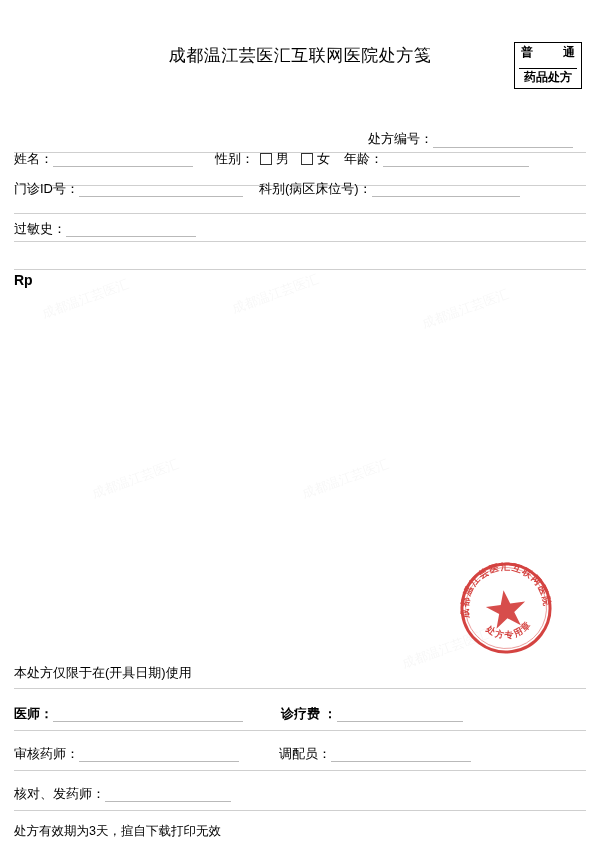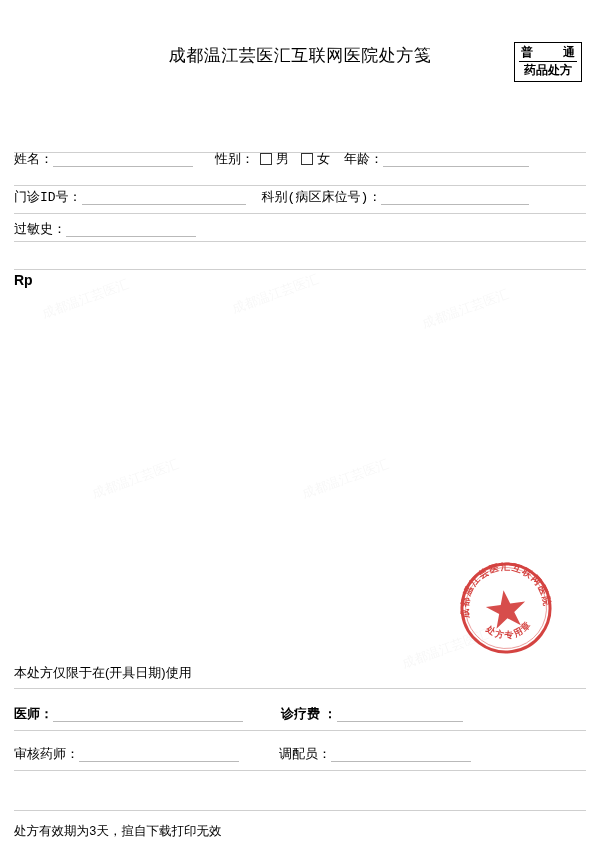--- a/index.html
+++ b/index.html
@@ -49,21 +49,21 @@
     font-size: 12px;
     font-weight: bold;
     display: flex;
     justify-content: space-between;
     padding: 0 2px;
   }
   .rx-type-box .line2 {
     font-size: 12px;
     font-weight: bold;
     border-top: 1px solid #000;
-    margin-top: 1px;
+    margin-top: 8px;
     padding-top: 1px;
     font-family: Liberation Serif, serif;
   }
 
   
   .pay-block {
     position: absolute;
     left: 14px;
     top: 112px;
     font-size: 13px;
@@ -176,21 +176,20 @@
     display: flex;
     align-items: center;
     white-space: nowrap;
   }
 
   .footnote {
     position: absolute;
     left: 14px;
     top: 823px;
     font-size: 12.5px;
-    font-family: Liberation Mono, monospace;
   }
 
   .watermark {
     position: absolute;
     color: rgba(0,0,0,0.035);
     font-size: 13px;
     transform: rotate(-20deg);
     white-space: nowrap;
     pointer-events: none;
   }
@@ -213,20 +212,23 @@
 
   <div class="rx-type-box">
     <div class="line1">
       <span>普</span>
       <span>通</span>
     </div>
     <div class="line2">药品处方</div>
   </div>
 
 
+  <div class="rx-no">
+    <span class="lbl">处方编号：</span><span class="fill"></span>
+  </div>
 
   <div class="hr" style="top:152px;"></div>
 
   <div class="frow" style="top:148px;">
     <span class="lbl">姓名：</span>
     <span class="ul" style="width:140px;"></span>
     <span class="sp" style="width:22px;"></span>
     <span class="lbl">性别：</span>
     <span class="sp" style="width:6px;"></span>
     <span class="cb"></span>
@@ -234,21 +236,21 @@
     <span class="sp" style="width:12px;"></span>
     <span class="cb"></span>
     <span>女</span>
     <span class="sp" style="width:14px;"></span>
     <span class="lbl">年龄：</span>
     <span class="ul" style="width:146px;"></span>
   </div>
 
   <div class="hr" style="top:185px;"></div>
 
-  <div class="frow" style="top:186px;font-family:Liberation Mono, monospace;">
+  <div class="frow" style="top:178px;">
     <span class="lbl">门诊ID号：</span>
     <span class="ul" style="width:164px;"></span>
     <span class="sp" style="width:16px;"></span>
     <span class="lbl">科别(病区床位号)：</span>
     <span class="ul" style="width:148px;"></span>
   </div>
 
   <div class="hr" style="top:213px;"></div>
 
   <div class="frow" style="top:218px;">
@@ -300,18 +302,22 @@
   <div class="sig-row" style="top:744px;">
     <span class="lbl">审核药师：</span>
     <span class="ul" style="width:160px;"></span>
     <span class="sp" style="width:40px;"></span>
     <span class="lbl">调配员：</span>
     <span class="ul" style="width:140px;"></span>
   </div>
 
   <div class="hr" style="top:770px;"></div>
 
+  <div class="sig-row" style="top:784px;">
+    <span class="lbl">核对、发药师：</span>
+    <span class="ul" style="width:126px;"></span>
+  </div>
 
   <div class="hr" style="top:810px;"></div>
 
   <div class="footnote">处方有效期为3天，揎自下载打印无效</div>
 
 </div>
 
 </body></html>

